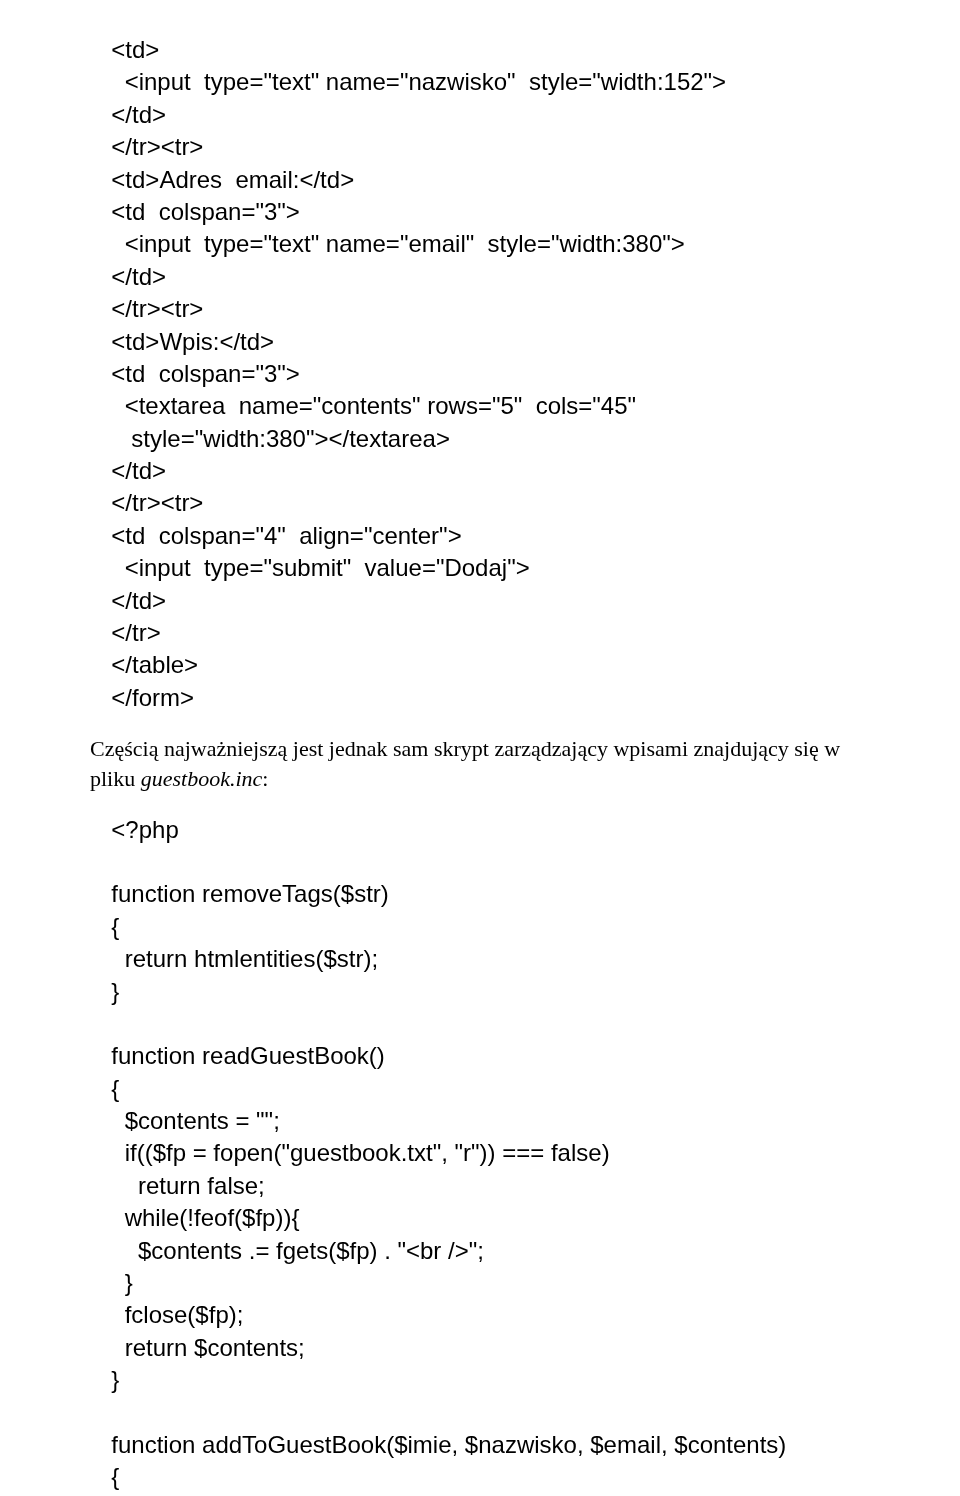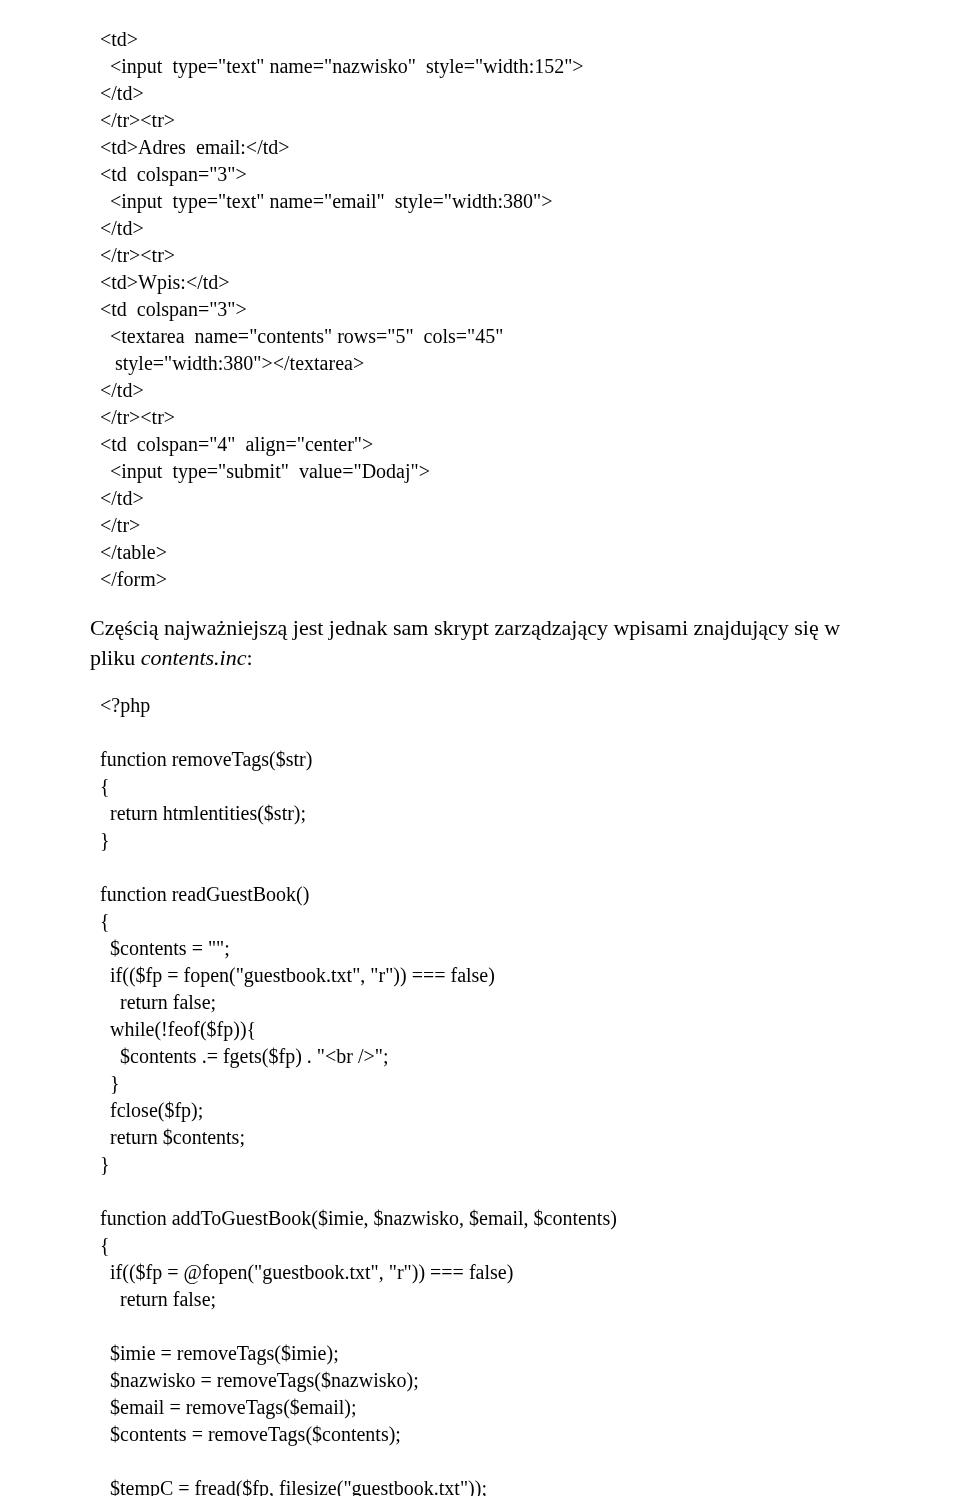--- a/index.html
+++ b/index.html
@@ -9,25 +9,25 @@
   width: 960px;
   background: #fff;
   font-family: "Times New Roman", Times, serif;
   color: #000;
 }
 .page {
   padding: 26px 90px 40px 90px;
   box-sizing: border-box;
 }
 pre.code {
-  font-family: Liberation Serif, serif;
-  font-size: 20px;
+  font-family: Liberation Sans, sans-serif;
+  font-size: 24px;
   line-height: 1.35;
   white-space: pre;
-  margin: 0;
+  margin: 8px;
 }
 p.body-text {
   font-family: "Times New Roman", Times, serif;
   font-size: 22px;
   line-height: 1.35;
   margin: 20px 0 20px 0;
 }
 em.filename {
   font-style: italic;
 }
@@ -53,21 +53,21 @@
   &lt;/td&gt;
   &lt;/tr&gt;&lt;tr&gt;
   &lt;td  colspan="4"  align="center"&gt;
     &lt;input  type="submit"  value="Dodaj"&gt;
   &lt;/td&gt;
   &lt;/tr&gt;
   &lt;/table&gt;
   &lt;/form&gt;</pre>
 
   <p class="body-text">
-    <span>Częścią najważniejszą jest jednak sam skrypt zarządzający wpisami znajdujący się w pliku </span><em class="filename">contents.inc</em><span>:</span>
+    <span>Częścią najważniejszą jest jednak sam skrypt zarządzający wpisami znajdujący się w pliku </span><em class="filename">guestbook.inc</em><span>:</span>
   </p>
 
   <pre class="code">  &lt;?php
 
   function removeTags($str)
   {
     return htmlentities($str);
   }
 
   function readGuestBook()

